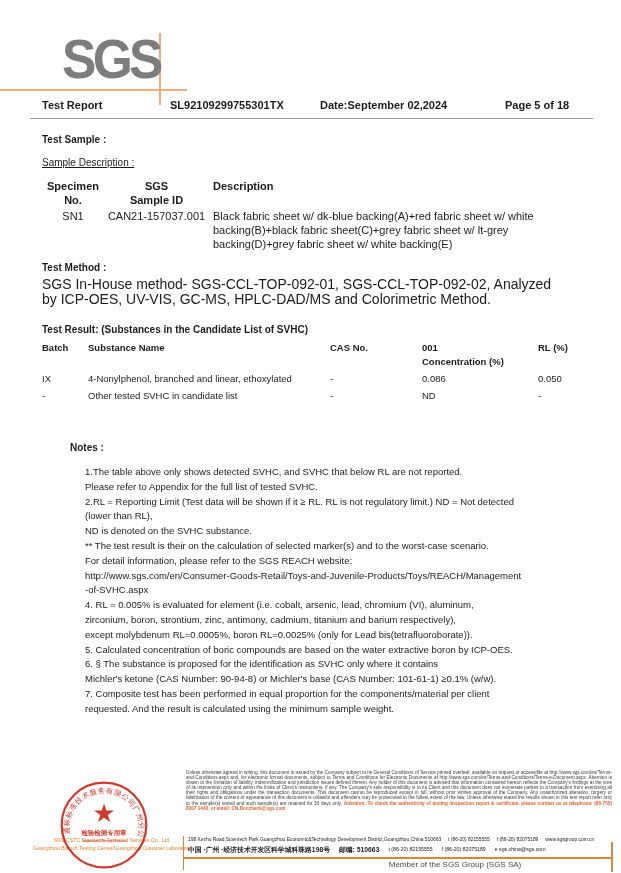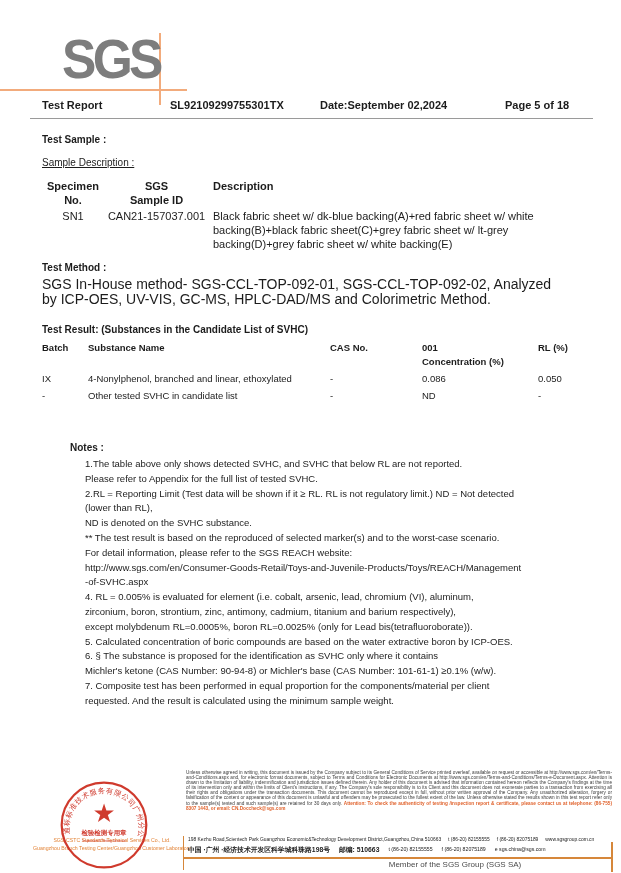--- a/index.html
+++ b/index.html
@@ -37,21 +37,21 @@
   .rtable{position:absolute;left:42px;top:341px;width:556px;font-size:9.5px;line-height:14px;}
   .rrow{display:grid;grid-template-columns:46px 242px 92px 116px 60px;}
   .rrow .rc{text-align:left;}
   .rrow .rsub{text-align:left;}
   .rrow.hdr{font-weight:bold;}
   .rrow .rsub .wrapcap{display:inline-block;max-width:205px;}
   .rrow.data{margin-top:3px;}
 
   
   .notes{position:absolute;left:42px;top:442px;width:560px;font-size:9.5px;}
-  .notes .ntitle{font-weight:bold;font-size:10px;margin-bottom:4px;padding-left:28px;}
+  .notes .ntitle{font-weight:bold;font-size:10px;margin-bottom:12px;padding-left:28px;}
   .note-line{padding-left:43px;line-height:14.8px;white-space:nowrap;}
 
   
   .legal{position:absolute;left:186px;top:770px;width:426px;font-size:4.7px;line-height:5.1px;
          color:#3a3a3a;text-align:justify;}
   .attention{color:#e0622c;font-weight:bold;}
   .addr{position:absolute;left:188px;top:836px;width:424px;color:#222;}
   .addr-row1{display:flex;gap:7px;font-size:4.9px;line-height:8px;white-space:nowrap;}
   .addr-row2{display:flex;gap:9px;font-size:6.8px;line-height:11px;white-space:nowrap;font-weight:bold;}
   .addr-row2 .thin{font-weight:normal;font-size:5.2px;align-self:center;}
@@ -135,21 +135,21 @@
     </div>
   </div>
 
   <div class="notes">
     <div class="ntitle">Notes :</div>
     <div class="note-line">1.The table above only shows detected SVHC, and SVHC that below RL are not reported.</div>
     <div class="note-line">Please refer to Appendix for the full list of tested SVHC.</div>
     <div class="note-line">2.RL = Reporting Limit (Test data will be shown if it ≥ RL. RL is not regulatory limit.) ND = Not detected</div>
     <div class="note-line">(lower than RL),</div>
     <div class="note-line">ND is denoted on the SVHC substance.</div>
-    <div class="note-line">** The test result is based on the reproduced of selected marker(s) and to the worst-case scenario.</div>
+    <div class="note-line">** The test result is their on the calculation of selected marker(s) and to the worst-case scenario.</div>
     <div class="note-line">For detail information, please refer to the SGS REACH website:</div>
     <div class="note-line">http://www.sgs.com/en/Consumer-Goods-Retail/Toys-and-Juvenile-Products/Toys/REACH/Management</div>
     <div class="note-line">-of-SVHC.aspx</div>
     <div class="note-line">4. RL = 0.005% is evaluated for element (i.e. cobalt, arsenic, lead, chromium (VI), aluminum,</div>
     <div class="note-line">zirconium, boron, strontium, zinc, antimony, cadmium, titanium and barium respectively),</div>
     <div class="note-line">except molybdenum RL=0.0005%, boron RL=0.0025% (only for Lead bis(tetrafluoroborate)).</div>
     <div class="note-line">5. Calculated concentration of boric compounds are based on the water extractive boron by ICP-OES.</div>
     <div class="note-line">6. § The substance is proposed for the identification as SVHC only where it contains</div>
     <div class="note-line">Michler's ketone (CAS Number: 90-94-8) or Michler's base (CAS Number: 101-61-1) ≥0.1% (w/w).</div>
     <div class="note-line">7.  Composite test has been performed in equal proportion for the components/material per client</div>

